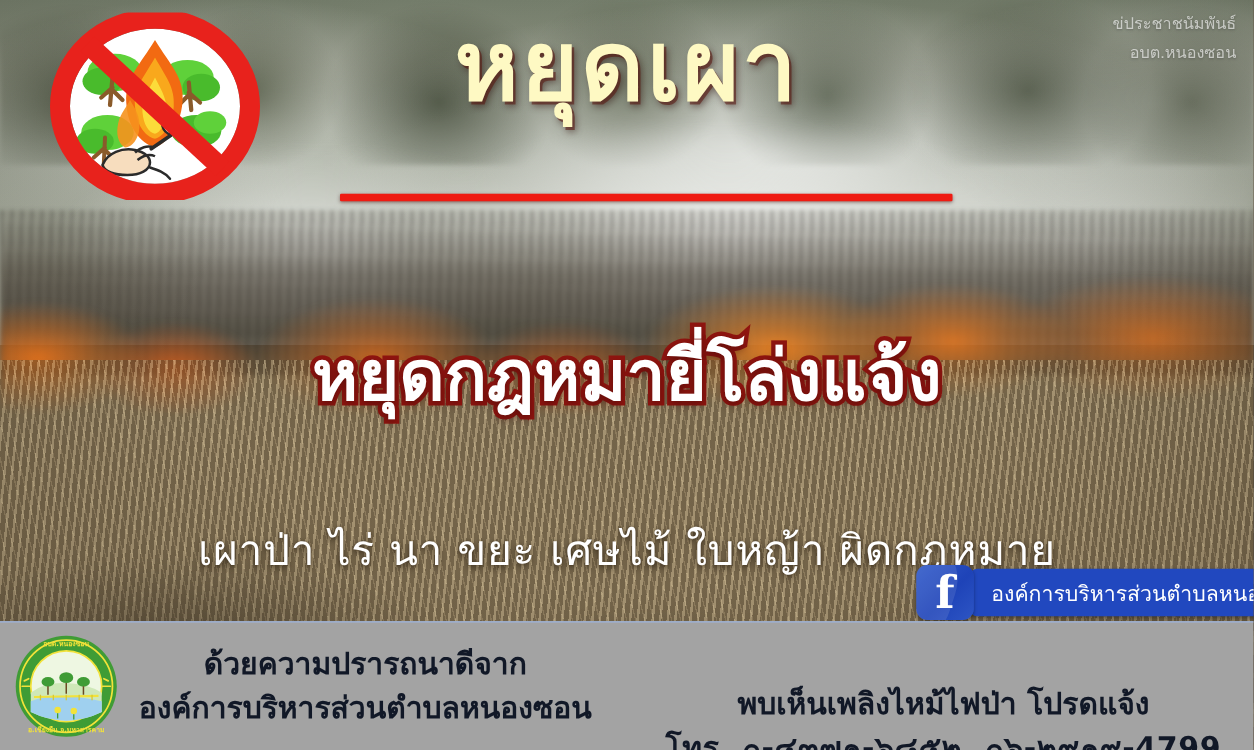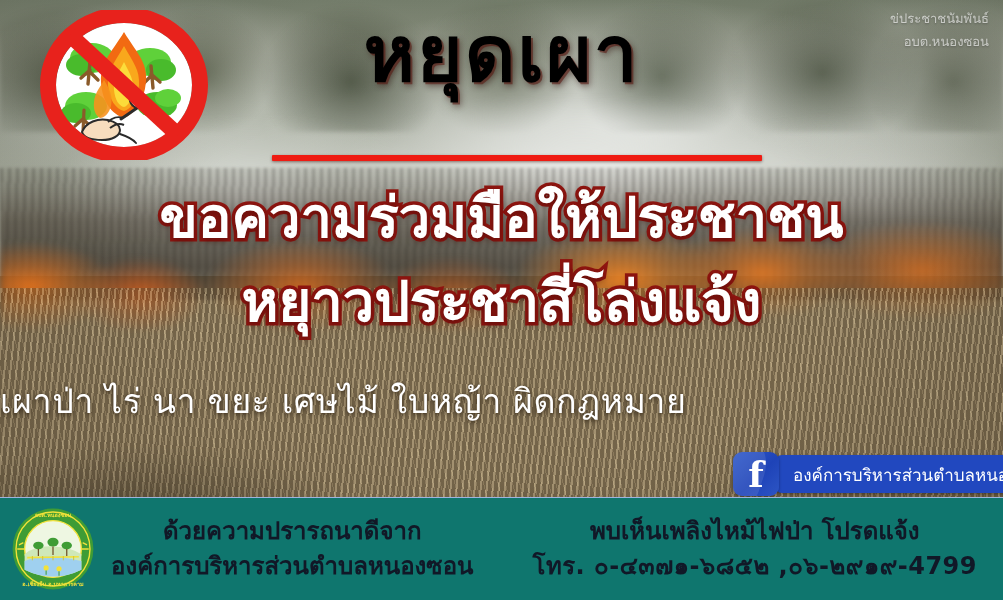--- a/index.html
+++ b/index.html
@@ -101,21 +101,21 @@
     color:rgba(255,255,255,.62);
     font-size:13px;line-height:1.75;
     text-shadow:0 1px 2px rgba(40,40,40,.35);
     font-family:"Liberation Sans","DejaVu Sans",sans-serif;
   }
 
   
   .headline{
     position:absolute;left:0;top:14px;width:100%;text-align:center;
     font-size:78px;font-weight:bold;line-height:1.05;
-    color:#000000;
+    color:#fef9c3;
     letter-spacing:2px;
     text-shadow:
       2px 2px 0 rgba(90,20,12,.55),
       3px 4px 6px rgba(40,10,6,.45);
     font-family:"DejaVu Sans","Liberation Sans",sans-serif;
   }
 
   .divider{
     position:absolute;left:272px;top:155px;width:490px;height:6px;
     background:#ef1b12;
@@ -131,25 +131,26 @@
     font-family:"DejaVu Sans","Liberation Sans",sans-serif;
     -webkit-text-stroke:7px #8f1510;
     paint-order:stroke fill;
     text-shadow:0 3px 7px rgba(60,10,6,.55);
   }
   .subhead.l1{top:186px;}
   .subhead.l2{top:270px;}
 
   
   .bodyline{
-    position:absolute;left:0;width:100%;text-align:left;
+    position:absolute;left:0;width:100%;text-align:center;
     font-size:34px;color:#ffffff;line-height:1.25;
     font-family:"DejaVu Sans","Liberation Sans",sans-serif;
     text-shadow:0 2px 5px rgba(40,30,16,.75), 0 0 2px rgba(60,44,22,.6);
     letter-spacing:.5px;
+    margin-top:40px;
   }
   .bodyline.b1{top:380px;}
   .bodyline.b2{top:435px;}
 
   
   .fb-badge{position:absolute;left:733px;top:452px;display:flex;align-items:center;height:44px;}
   .fb-mark{
     width:46px;height:44px;border-radius:9px;
     background:linear-gradient(135deg,#2f59c9 0%,#1e43b8 55%,#2d55c4 100%);
     position:relative;flex:none;
@@ -169,37 +170,38 @@
     margin-left:-4px;height:38px;display:flex;align-items:center;
     background:#2148bf;border-radius:7px;padding:0 14px 0 18px;
     color:#fff;font-size:17px;white-space:nowrap;
     font-family:"DejaVu Sans","Liberation Sans",sans-serif;
     box-shadow:0 1px 3px rgba(0,0,0,.3);
   }
 
   
   .footer{
     position:absolute;left:0;bottom:0;width:100%;height:102px;
-    background:#0f766e;
+    background:#a3a3a3;
     border-top:1px solid #9db4dd;
-    display:flex;align-items:center;
+    display:flex;
   }
   .footer-left{display:flex;align-items:center;flex:1;padding-left:10px;}
   .seal{width:86px;height:86px;flex:none;}
   .seal svg{width:100%;height:100%;display:block;}
   .footer-left-text{
     flex:1;text-align:center;color:#111827;
     font-size:24px;line-height:1.45;font-weight:bold;
     font-family:"DejaVu Sans","Liberation Sans",sans-serif;
     padding-right:18px;
   }
   .footer-right{
     flex:1;text-align:center;color:#111827;
     font-size:24px;line-height:1.45;font-weight:bold;
     font-family:"DejaVu Sans","Liberation Sans",sans-serif;
+    margin-top:48px;
   }
   .footer-right .tel{letter-spacing:.5px;}
 </style>
 </head>
 <body>
 
 <div class="poster">
 
   <div class="bg">
     <div class="bg-sky"></div>
@@ -255,22 +257,21 @@
 
   <div class="topright">
     <div>ข่ประชาชนัมพันธ์</div>
     <div>อบต.หนองซอน</div>
   </div>
 
   <div class="headline">หยุดเผา</div>
 
   <div class="divider"></div>
 
-  <div class="subhead l1">ขอความร่วมมือให้ประชาชน</div>
-  <div class="subhead l2">หยุาวประชาสี่โล่งแจ้ง</div>
+  <div class="subhead l2">หยุดกฎหมายี่โล่งแจ้ง</div>
 
   <div class="bodyline b1">เผาป่า ไร่ นา ขยะ เศษไม้ ใบหญ้า ผิดกฎหมาย</div>
 
   <div class="fb-badge">
     <div class="fb-mark">
       <div class="fb-f">f</div>
     </div>
     <div class="fb-pill">องค์การบริหารส่วนตำบลหนองซอน</div>
   </div>
 

